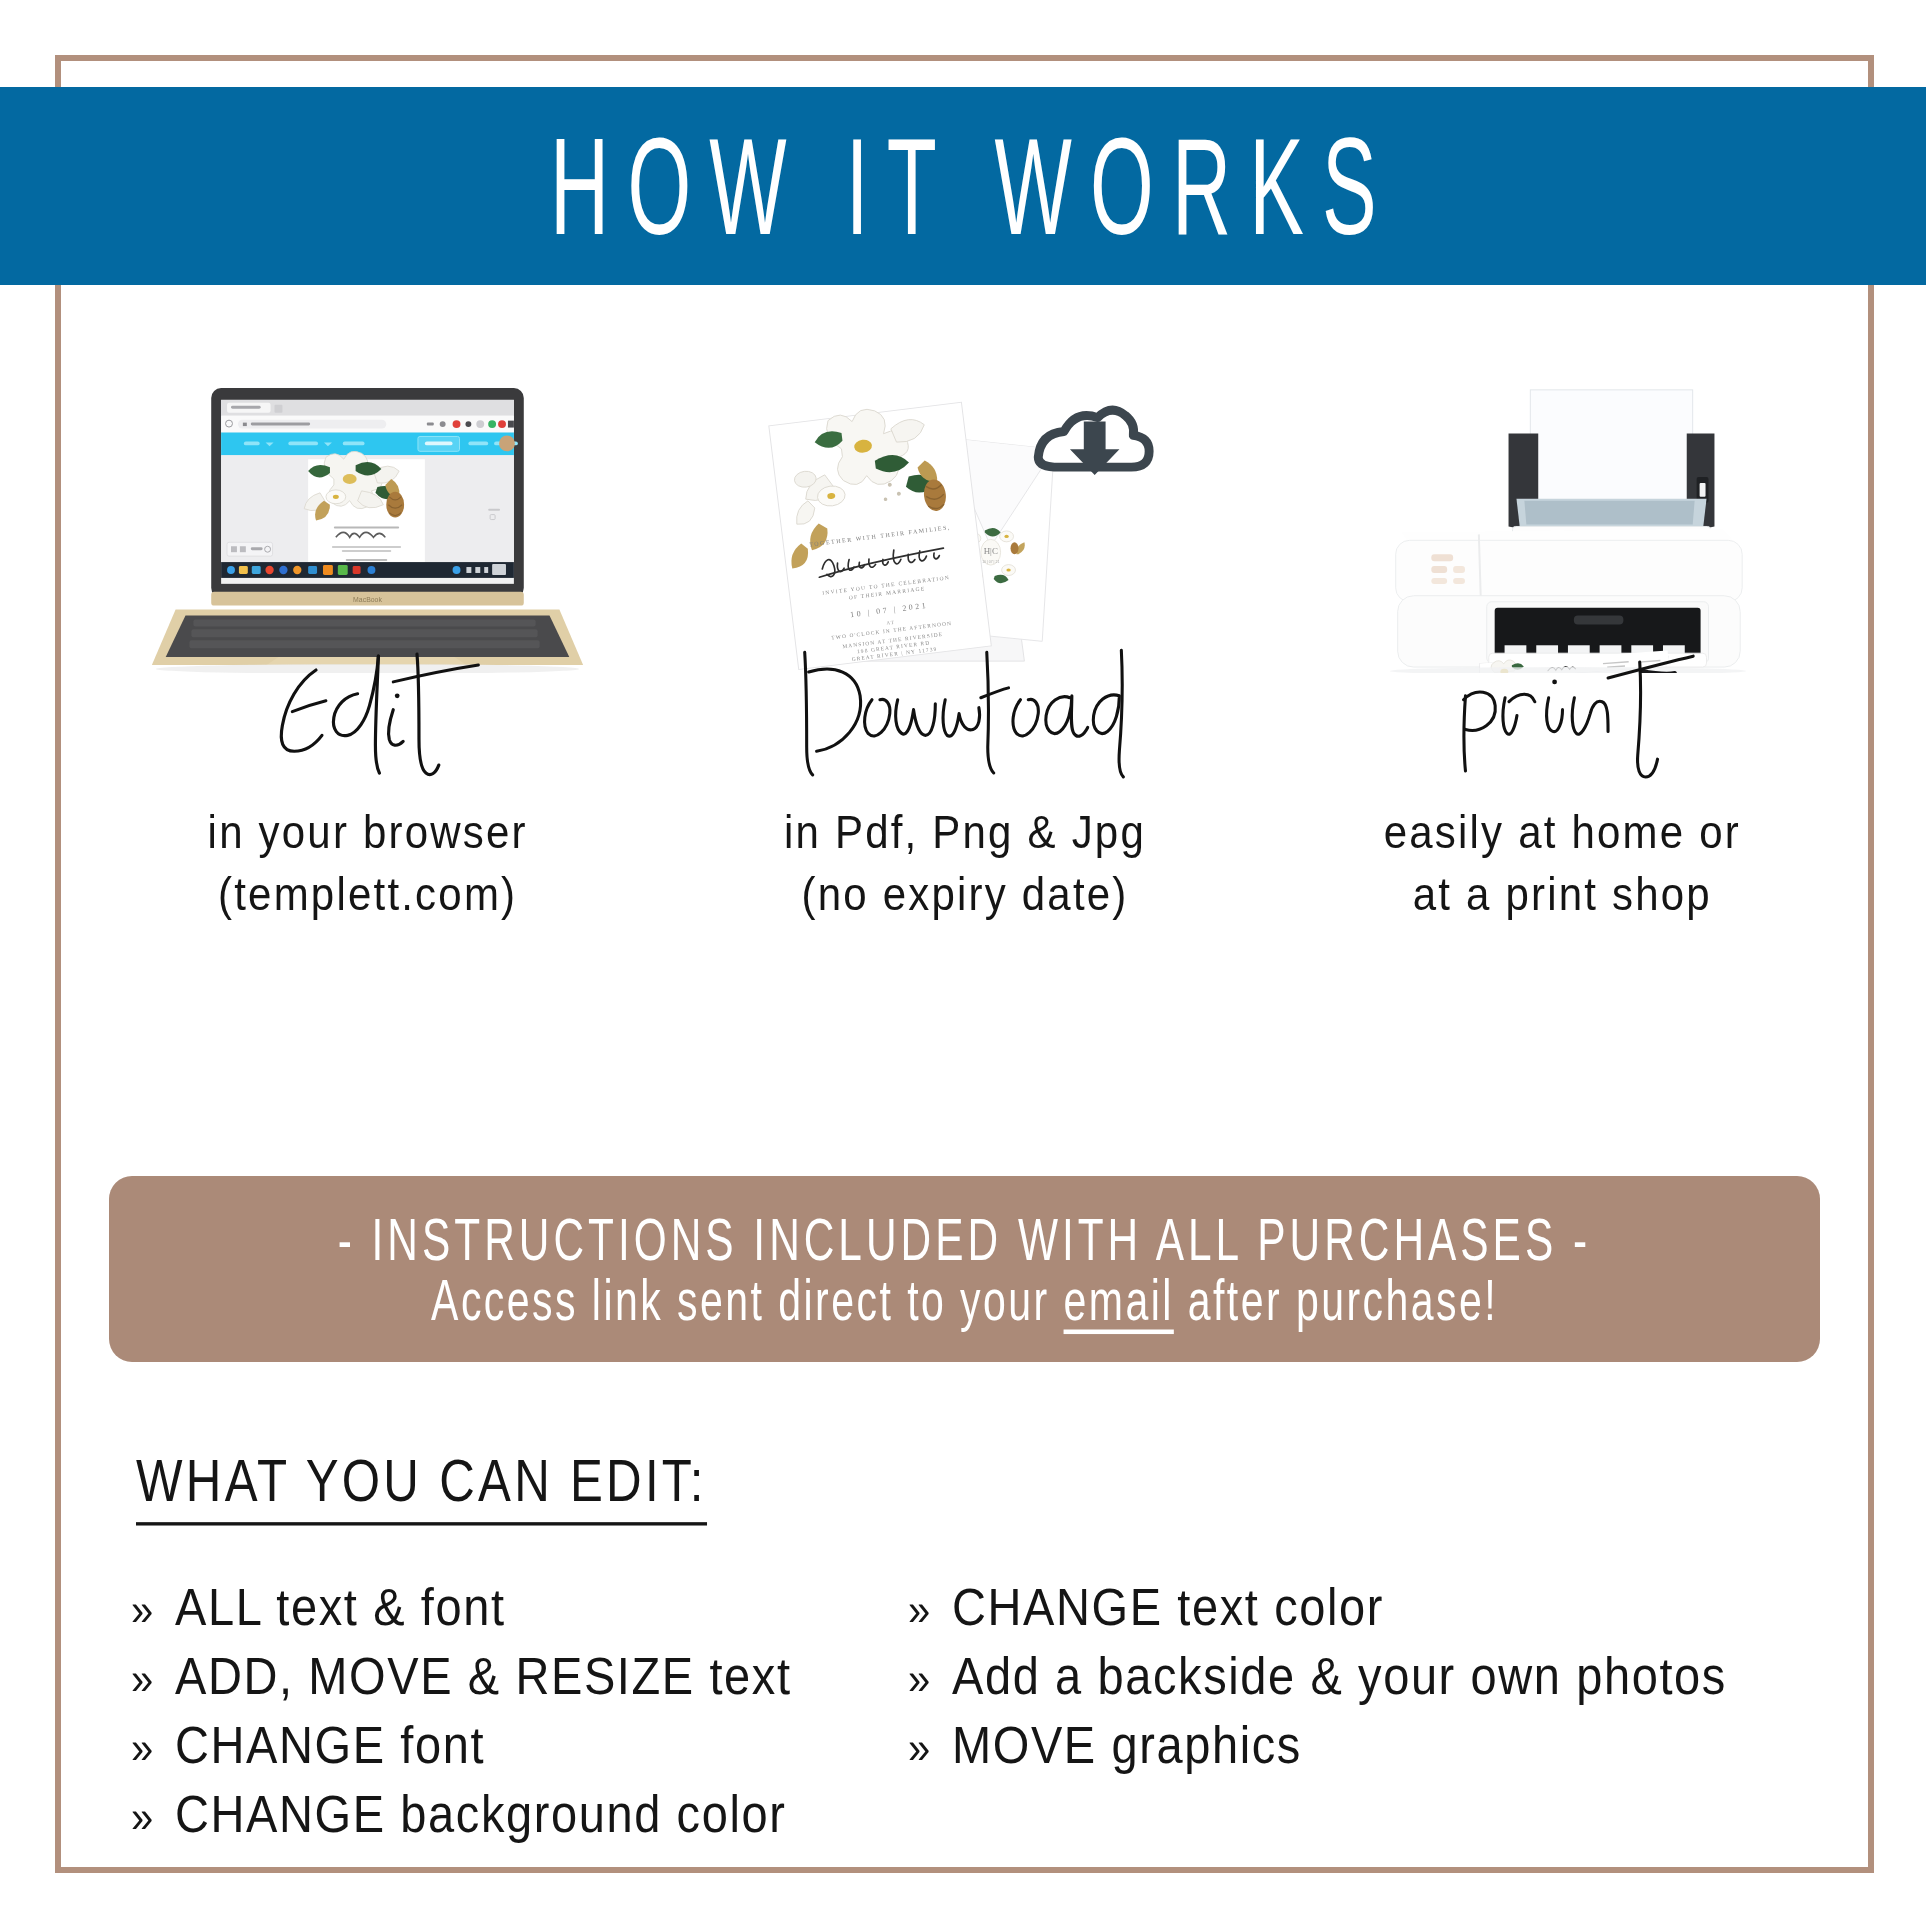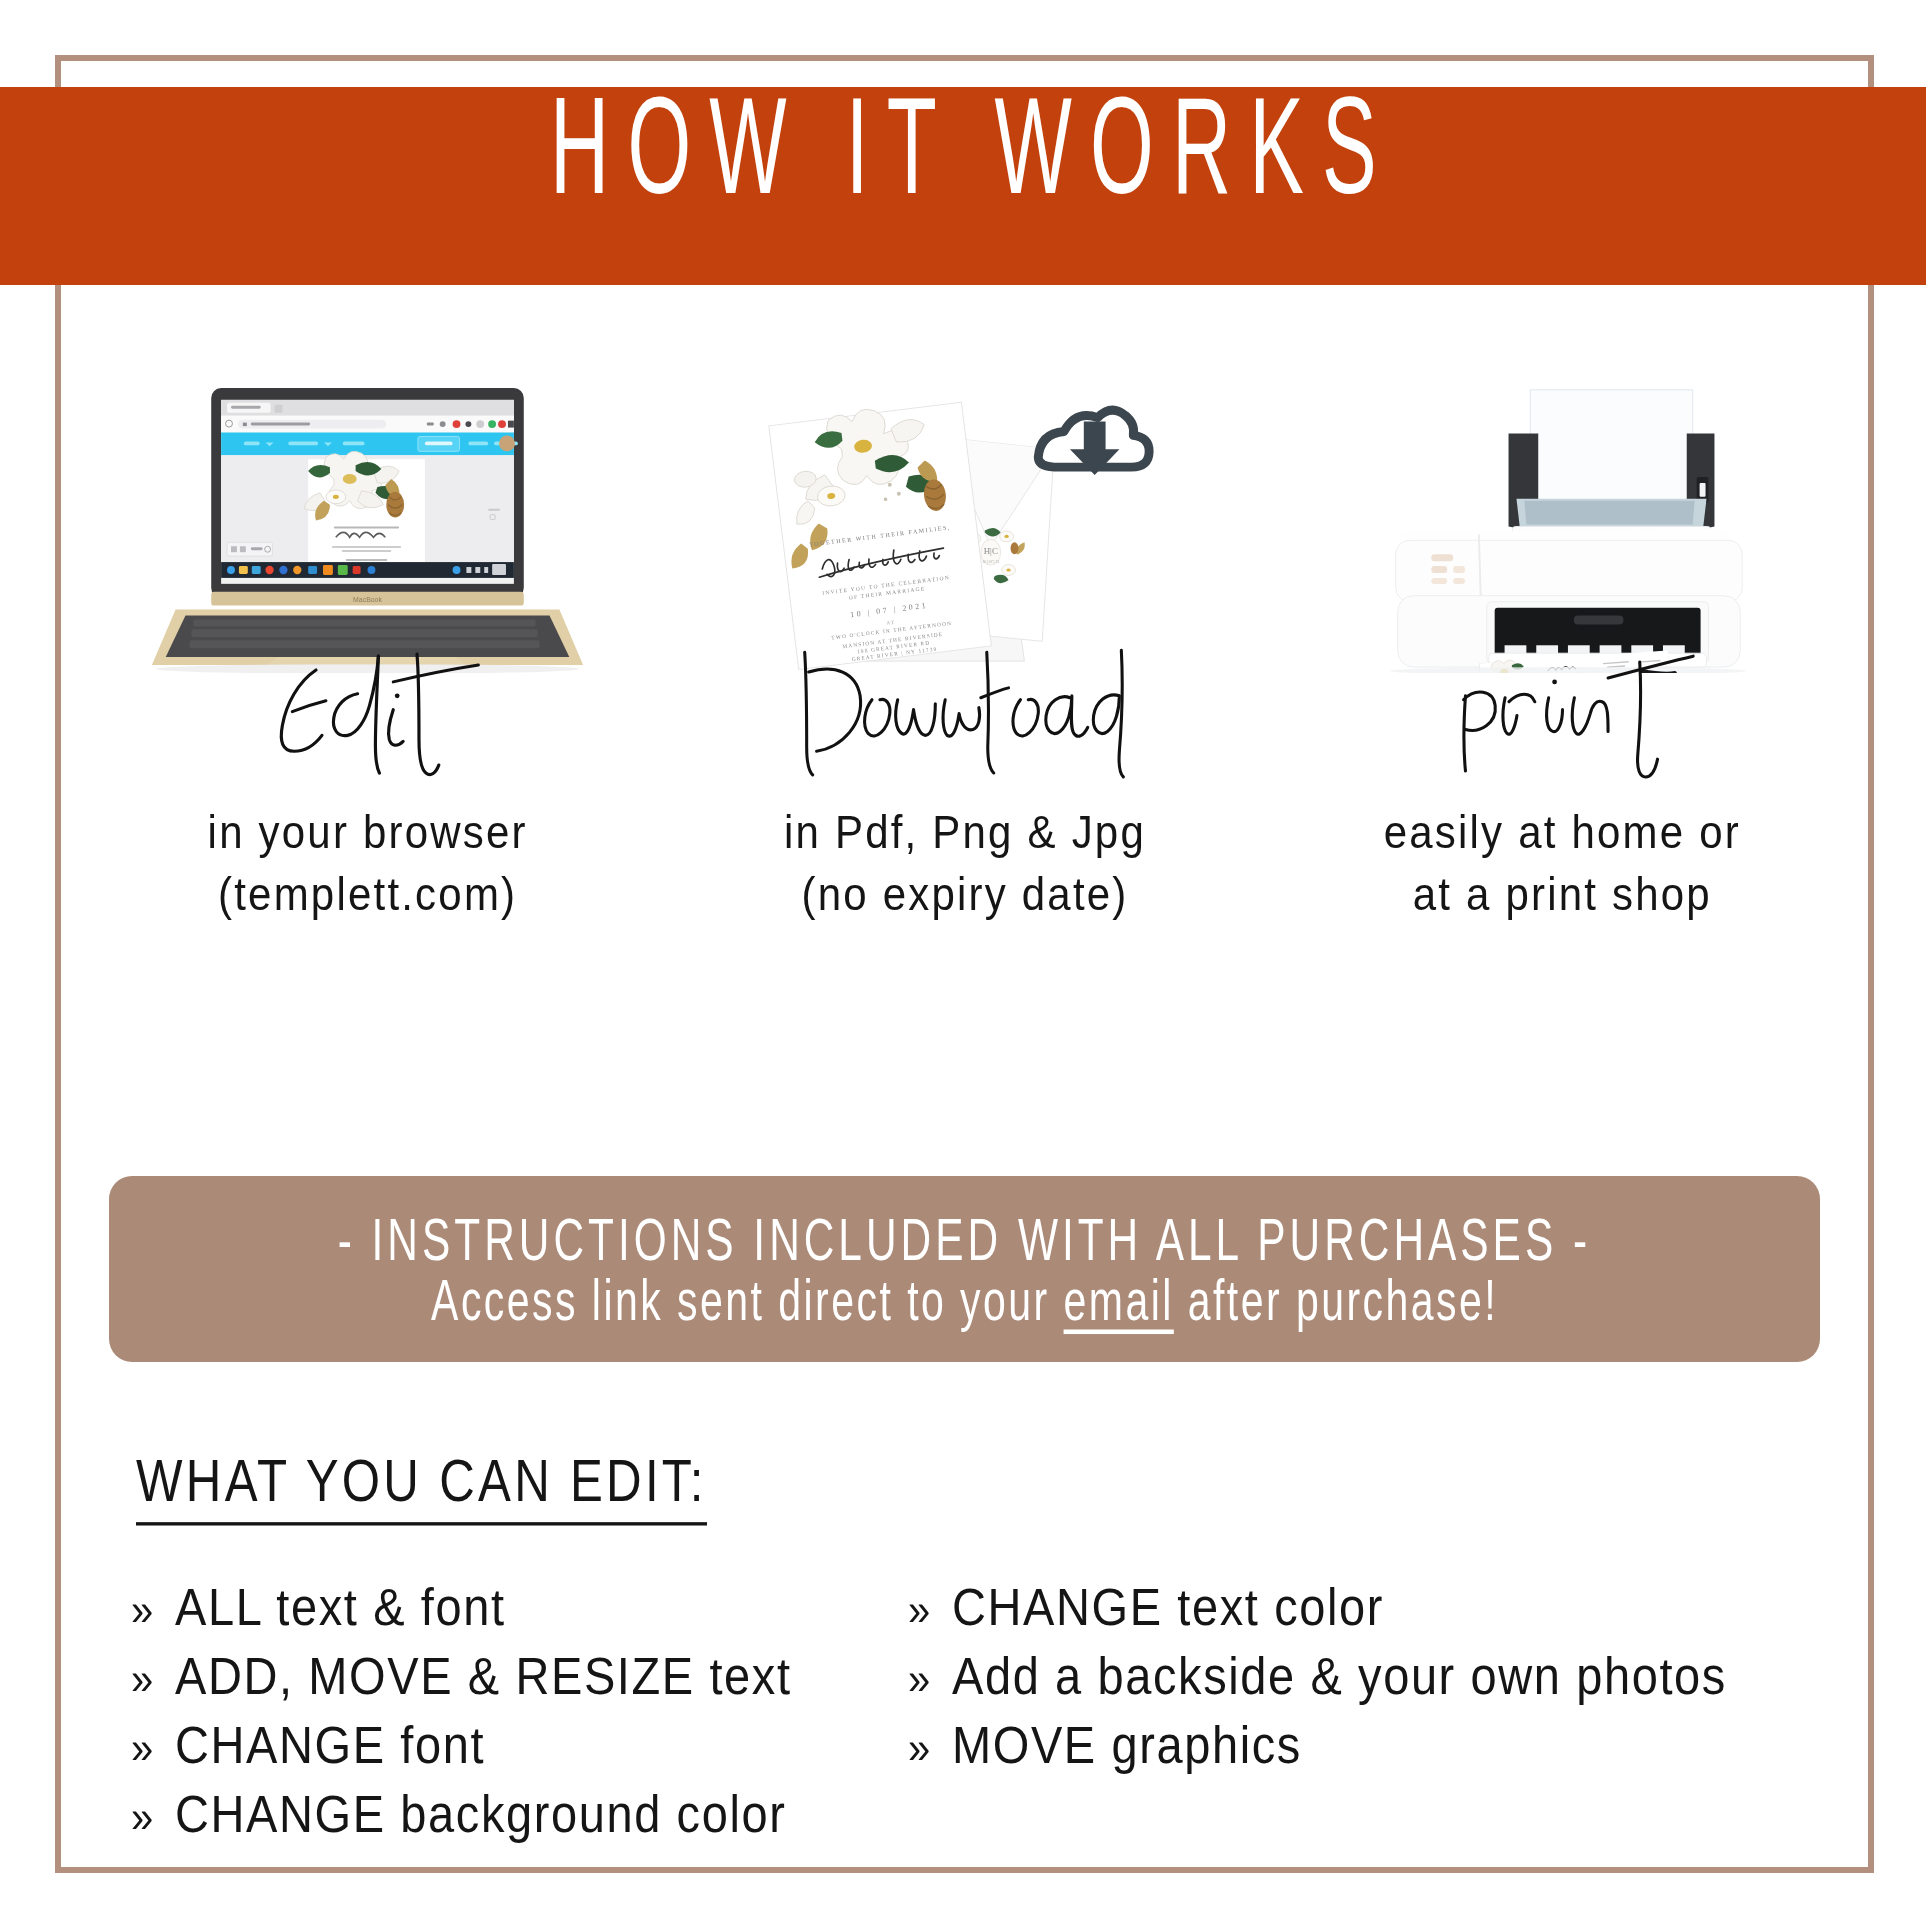--- a/index.html
+++ b/index.html
@@ -23,22 +23,22 @@
     width: 1819px; height: 1818px;
     border: 6px solid #b2907d;
     pointer-events: none;
   }
 
   
   #top-banner {
     position: absolute;
     left: 0; top: 87px;
     width: 1927px; height: 198px;
-    background: #c2410c;
-    display: flex; align-items: flex-start; justify-content: center;
+    background: #0369a1;
+    display: flex; align-items: center; justify-content: center;
   }
   #top-title {
     color: #ffffff;
     font-family: "Liberation Sans", sans-serif;
     font-size: 117px;
     font-weight: 300;
     letter-spacing: 26px;
     line-height: 1;
     transform: scaleX(0.70) scaleY(1.18);
     transform-origin: center center;

